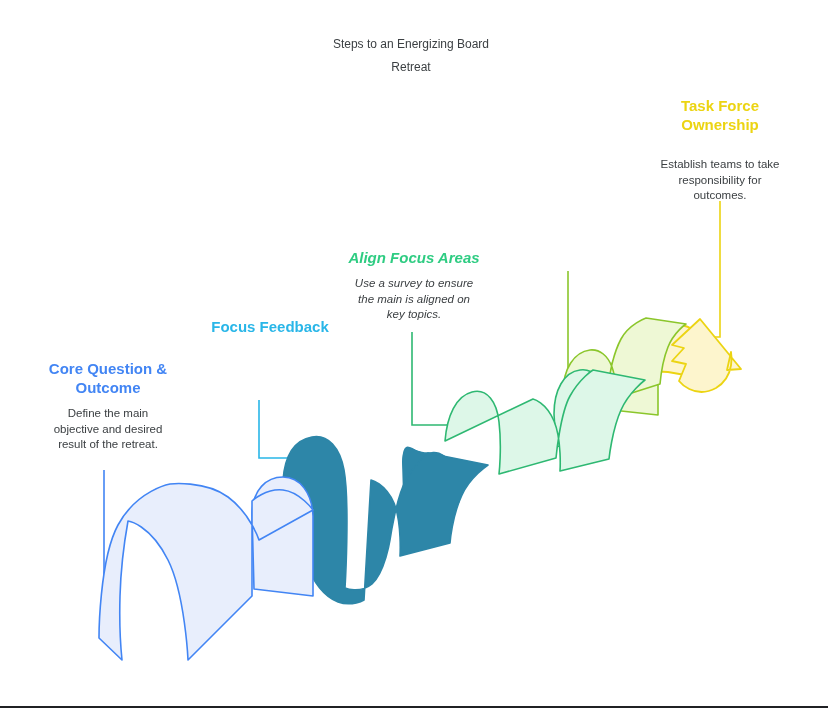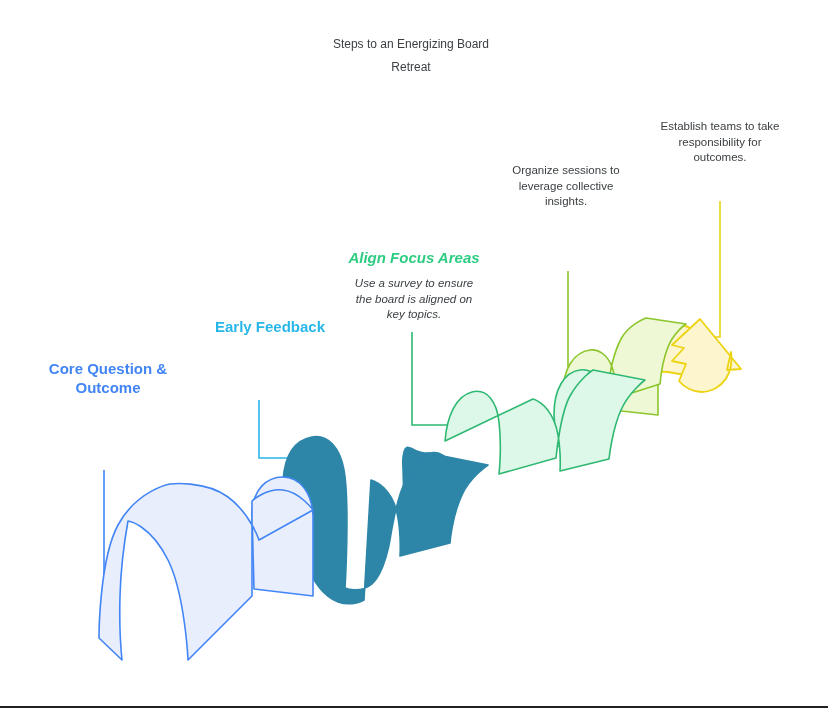--- a/index.html
+++ b/index.html
@@ -186,38 +186,40 @@
   </g>
 
 </svg>
 
 <div class="chart-title">Steps to an Energizing Board
 Retreat</div>
 
 <div class="step-label" id="label-1" style="left:22px; top:359px; width:172px;">
   <div class="step-heading" style="color:#4285f4; white-space:pre-line;">Core Question &amp;
 Outcome</div>
+  <div class="step-desc" style="white-space:pre-line;">Define the main
+objective and desired
+result of the retreat.</div>
 </div>
 
 <div class="step-label" id="label-2" style="left:186px; top:317px; width:168px;">
-  <div class="step-heading" style="color:#29b6e8; white-space:pre-line;">Early Feedback</div>
+  <div class="step-heading" style="color:#29b6e8; white-space:pre-line;">Focus Feedback</div>
 </div>
 
 <div class="step-label" id="label-3" style="left:328px; top:248px; width:172px;font-style:italic;">
   <div class="step-heading" style="color:#2ecc82; white-space:pre-line;">Align Focus Areas</div>
   <div class="step-desc" style="white-space:pre-line;">Use a survey to ensure
-the board is aligned on
+the main is aligned on
 key topics.</div>
 </div>
 
 <div class="step-label" id="label-4" style="left:500px; top:163px; width:132px;">
-  <div class="step-desc" style="white-space:pre-line;">Organize sessions to
-leverage collective
-insights.</div>
 </div>
 
 <div class="step-label" id="label-5" style="left:650px; top:96px; width:140px;">
+  <div class="step-heading" style="color:#ecd412; white-space:pre-line;">Task Force
+Ownership</div>
   <div class="step-desc" style="white-space:pre-line;margin-top:23px;">Establish teams to take
 responsibility for
 outcomes.</div>
 </div>
 
 <div class="bottom-rule"></div>
 
 </body></html>

